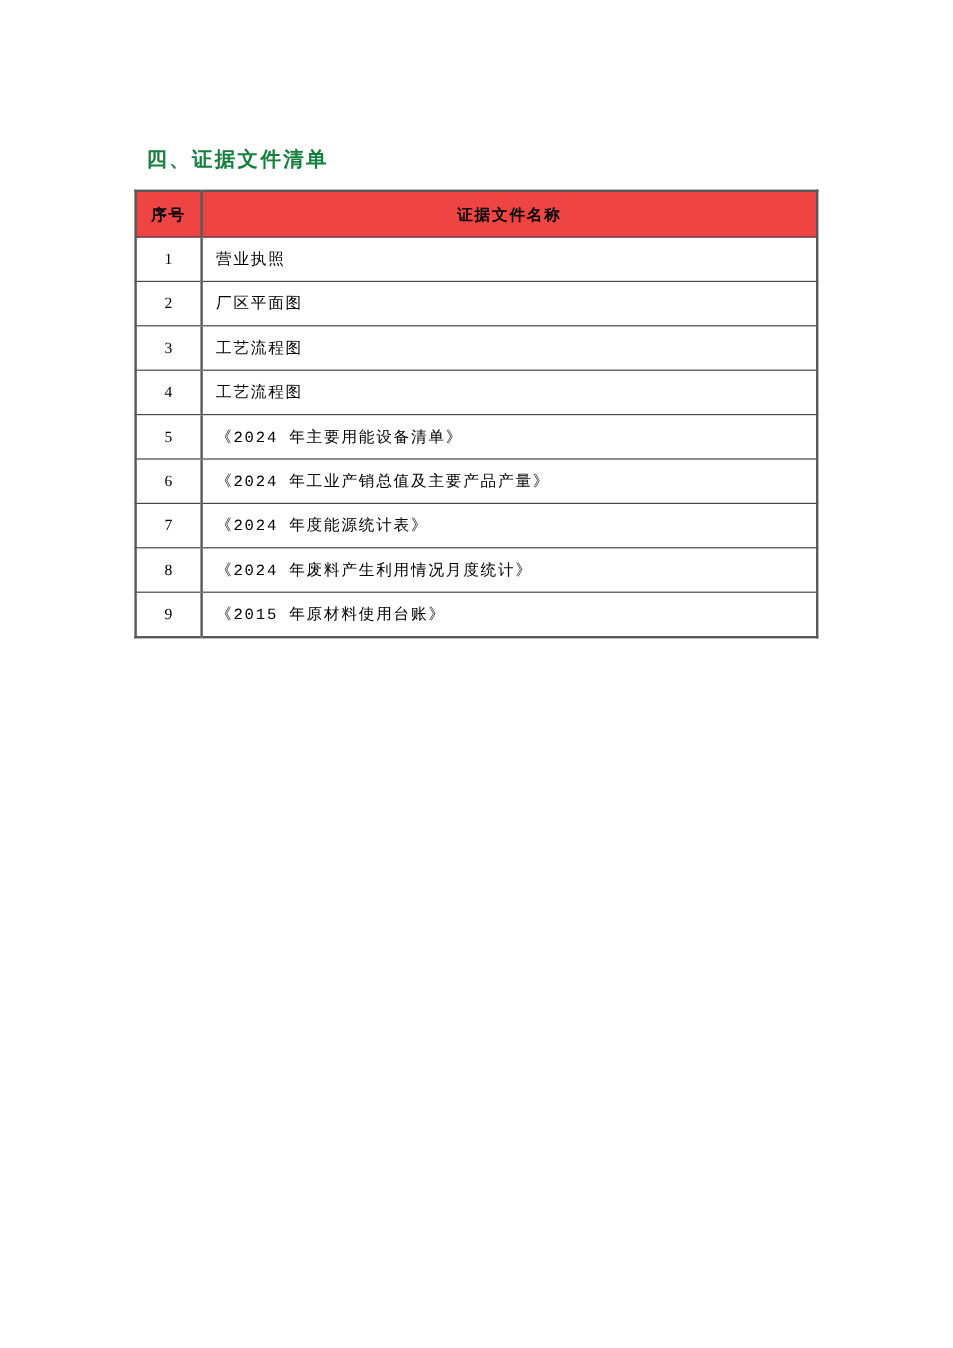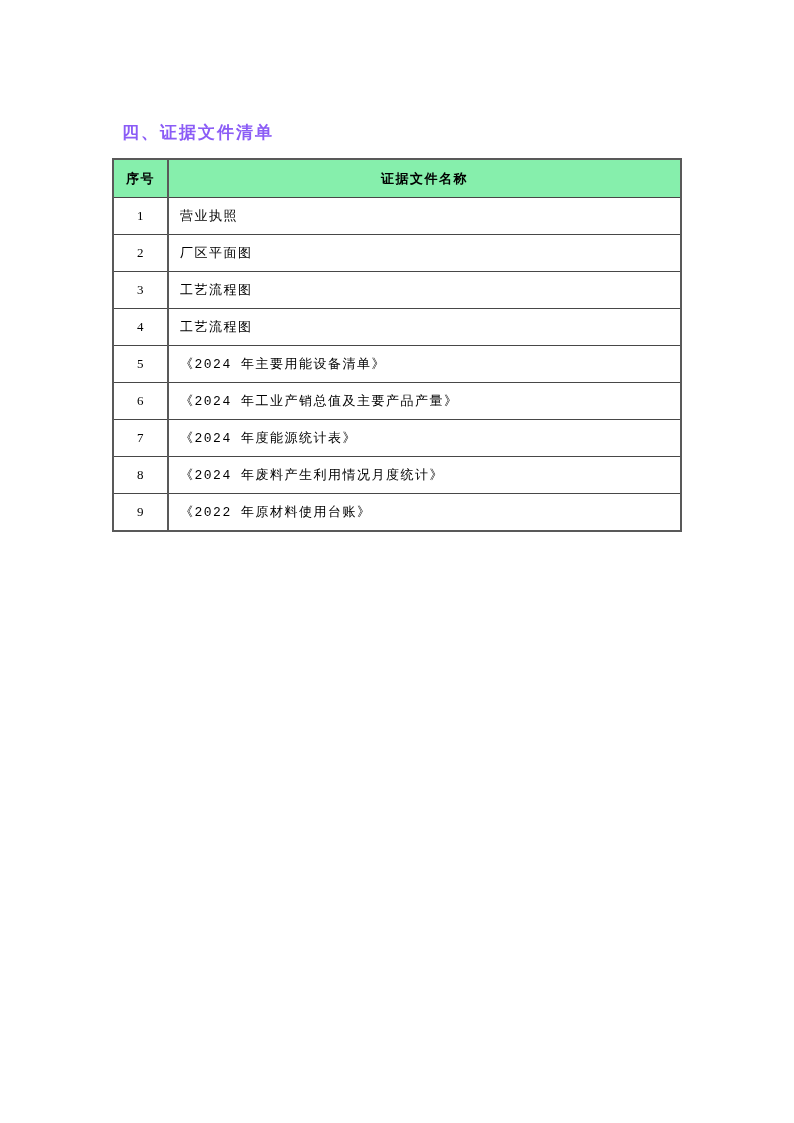--- a/index.html
+++ b/index.html
@@ -18,21 +18,21 @@
   }
   .section-title {
     position: absolute;
     left: 122px;
     top: 122px;
     margin: 0;
     font-size: 17px;
     line-height: 22px;
     font-weight: bold;
     letter-spacing: 2px;
-    color: #8b5cf6;
+    color: #15803d;
     font-family: "Liberation Serif", "DejaVu Serif", serif;
   }
   table.evidence {
     position: absolute;
     left: 112px;
     top: 158px;
     width: 570px;
     border-collapse: collapse;
     table-layout: fixed;
     border: 2px solid #595959;
@@ -43,21 +43,21 @@
   table.evidence th, table.evidence td {
     border-top: 1px solid #474747;
     border-bottom: 1px solid #474747;
     height: 36px;
     padding: 0;
     letter-spacing: 1.5px;
     font-weight: normal;
     vertical-align: middle;
   }
   table.evidence th {
-    background: #86efac;
+    background: #ef4444;
     font-weight: bold;
     text-align: center;
     height: 37px;
     margin-top: 26px;
   }
   table.evidence td.cell-index {
     text-align: center;
     border-right: 2px solid #595959;
     letter-spacing: 0.5px;
   }
@@ -127,19 +127,19 @@
       <tr>
         <td class="cell-index">7</td>
         <td class="cell-name">《2024 年度能源统计表》</td>
       </tr>
       <tr>
         <td class="cell-index">8</td>
         <td class="cell-name">《2024 年废料产生利用情况月度统计》</td>
       </tr>
       <tr>
         <td class="cell-index">9</td>
-        <td class="cell-name">《2022 年原材料使用台账》</td>
+        <td class="cell-name">《2015 年原材料使用台账》</td>
       </tr>
     </tbody>
   </table>
 
 
 </div>
 
 </body></html>

